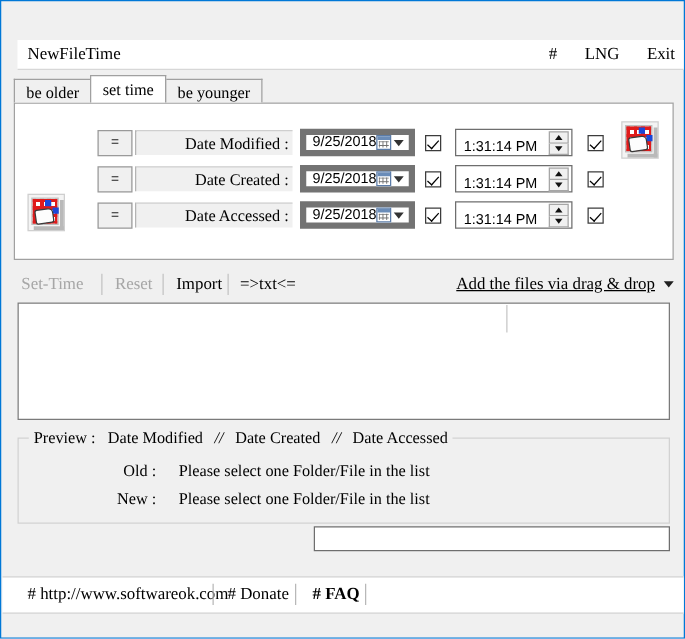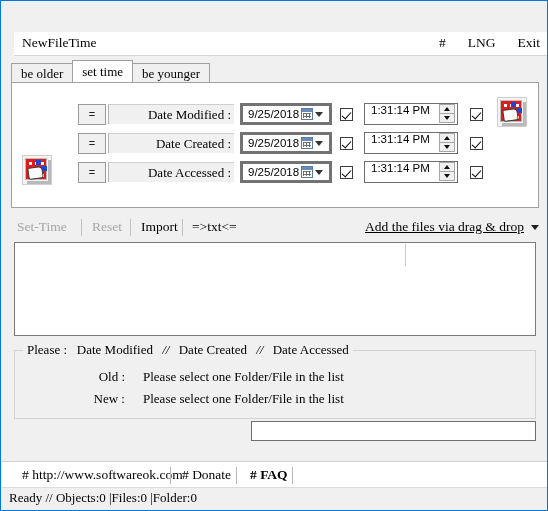--- a/index.html
+++ b/index.html
@@ -151,21 +151,21 @@
     padding-right: 3px;
     font-size: 13px;
     line-height: 19px;
     color: #000;
   }
   .date-box {
     position: absolute;
     left: 228px;
     width: 92px; height: 22px;
     background: #fff;
-    border: 3px solid #737373;
+    border: 5px solid #737373;
     box-sizing: border-box;
     display: flex; align-items: center;
   }
   .date-val {
     font-family: "Liberation Sans", sans-serif;
     font-size: 11.5px;
     color: #000;
     padding-left: 5px;
     flex: 1;
   }
@@ -213,21 +213,21 @@
   }
   .chk.c1 { left: 328px; }
   .chk.c2 { left: 458px; }
   .time-box {
     position: absolute;
     left: 352px;
     width: 94px; height: 22px;
     background: #fff;
     border: 1px solid #6e6e6e;
     box-sizing: border-box;
-    display: flex; align-items: flex-start;
+    display: flex; align-items: flex-end;
   }
   .time-val {
     font-family: "Liberation Sans", sans-serif;
     font-size: 11.5px;
     color: #000;
     padding-left: 6px;
     flex: 1;
   }
   .spin {
     width: 16px; height: 19px;
@@ -519,21 +519,21 @@
       <i class="caret"></i>
     </div>
   </div>
 
   <div class="listbox">
     <div class="col-sep"></div>
   </div>
 
   <div class="grp">
     <div class="grp-legend">
-      <span>Please :</span>&nbsp;&nbsp;
+      <span>Preview :</span>&nbsp;&nbsp;
       <span>Date Modified</span>
       <span class="sl">//</span>
       <span>Date Created</span>
       <span class="sl">//</span>
       <span>Date Accessed</span>
     </div>
     <div class="pv-row" style="top:18px;left:0;right:0;">
       <span class="pv-lbl">Old :</span>
       <span class="pv-val">Please select one Folder/File in the list</span>
     </div>
@@ -547,17 +547,14 @@
 
   <div class="linkbar">
     <div class="lk" style="left:20px;text-align:center;"># http://www.softwareok.com</div>
     <div class="lsep" style="left:168px;"></div>
     <div class="lk" style="left:180px;"># Donate</div>
     <div class="lsep" style="left:234px;"></div>
     <div class="lk" style="left:248px;font-weight:bold;"># FAQ</div>
     <div class="lsep" style="left:290px;"></div>
   </div>
 
-  <div class="statusbar">
-    <span>Ready // Objects:0 |Files:0  |Folder:0</span>
-  </div>
 
 </div>
 
 </body></html>

